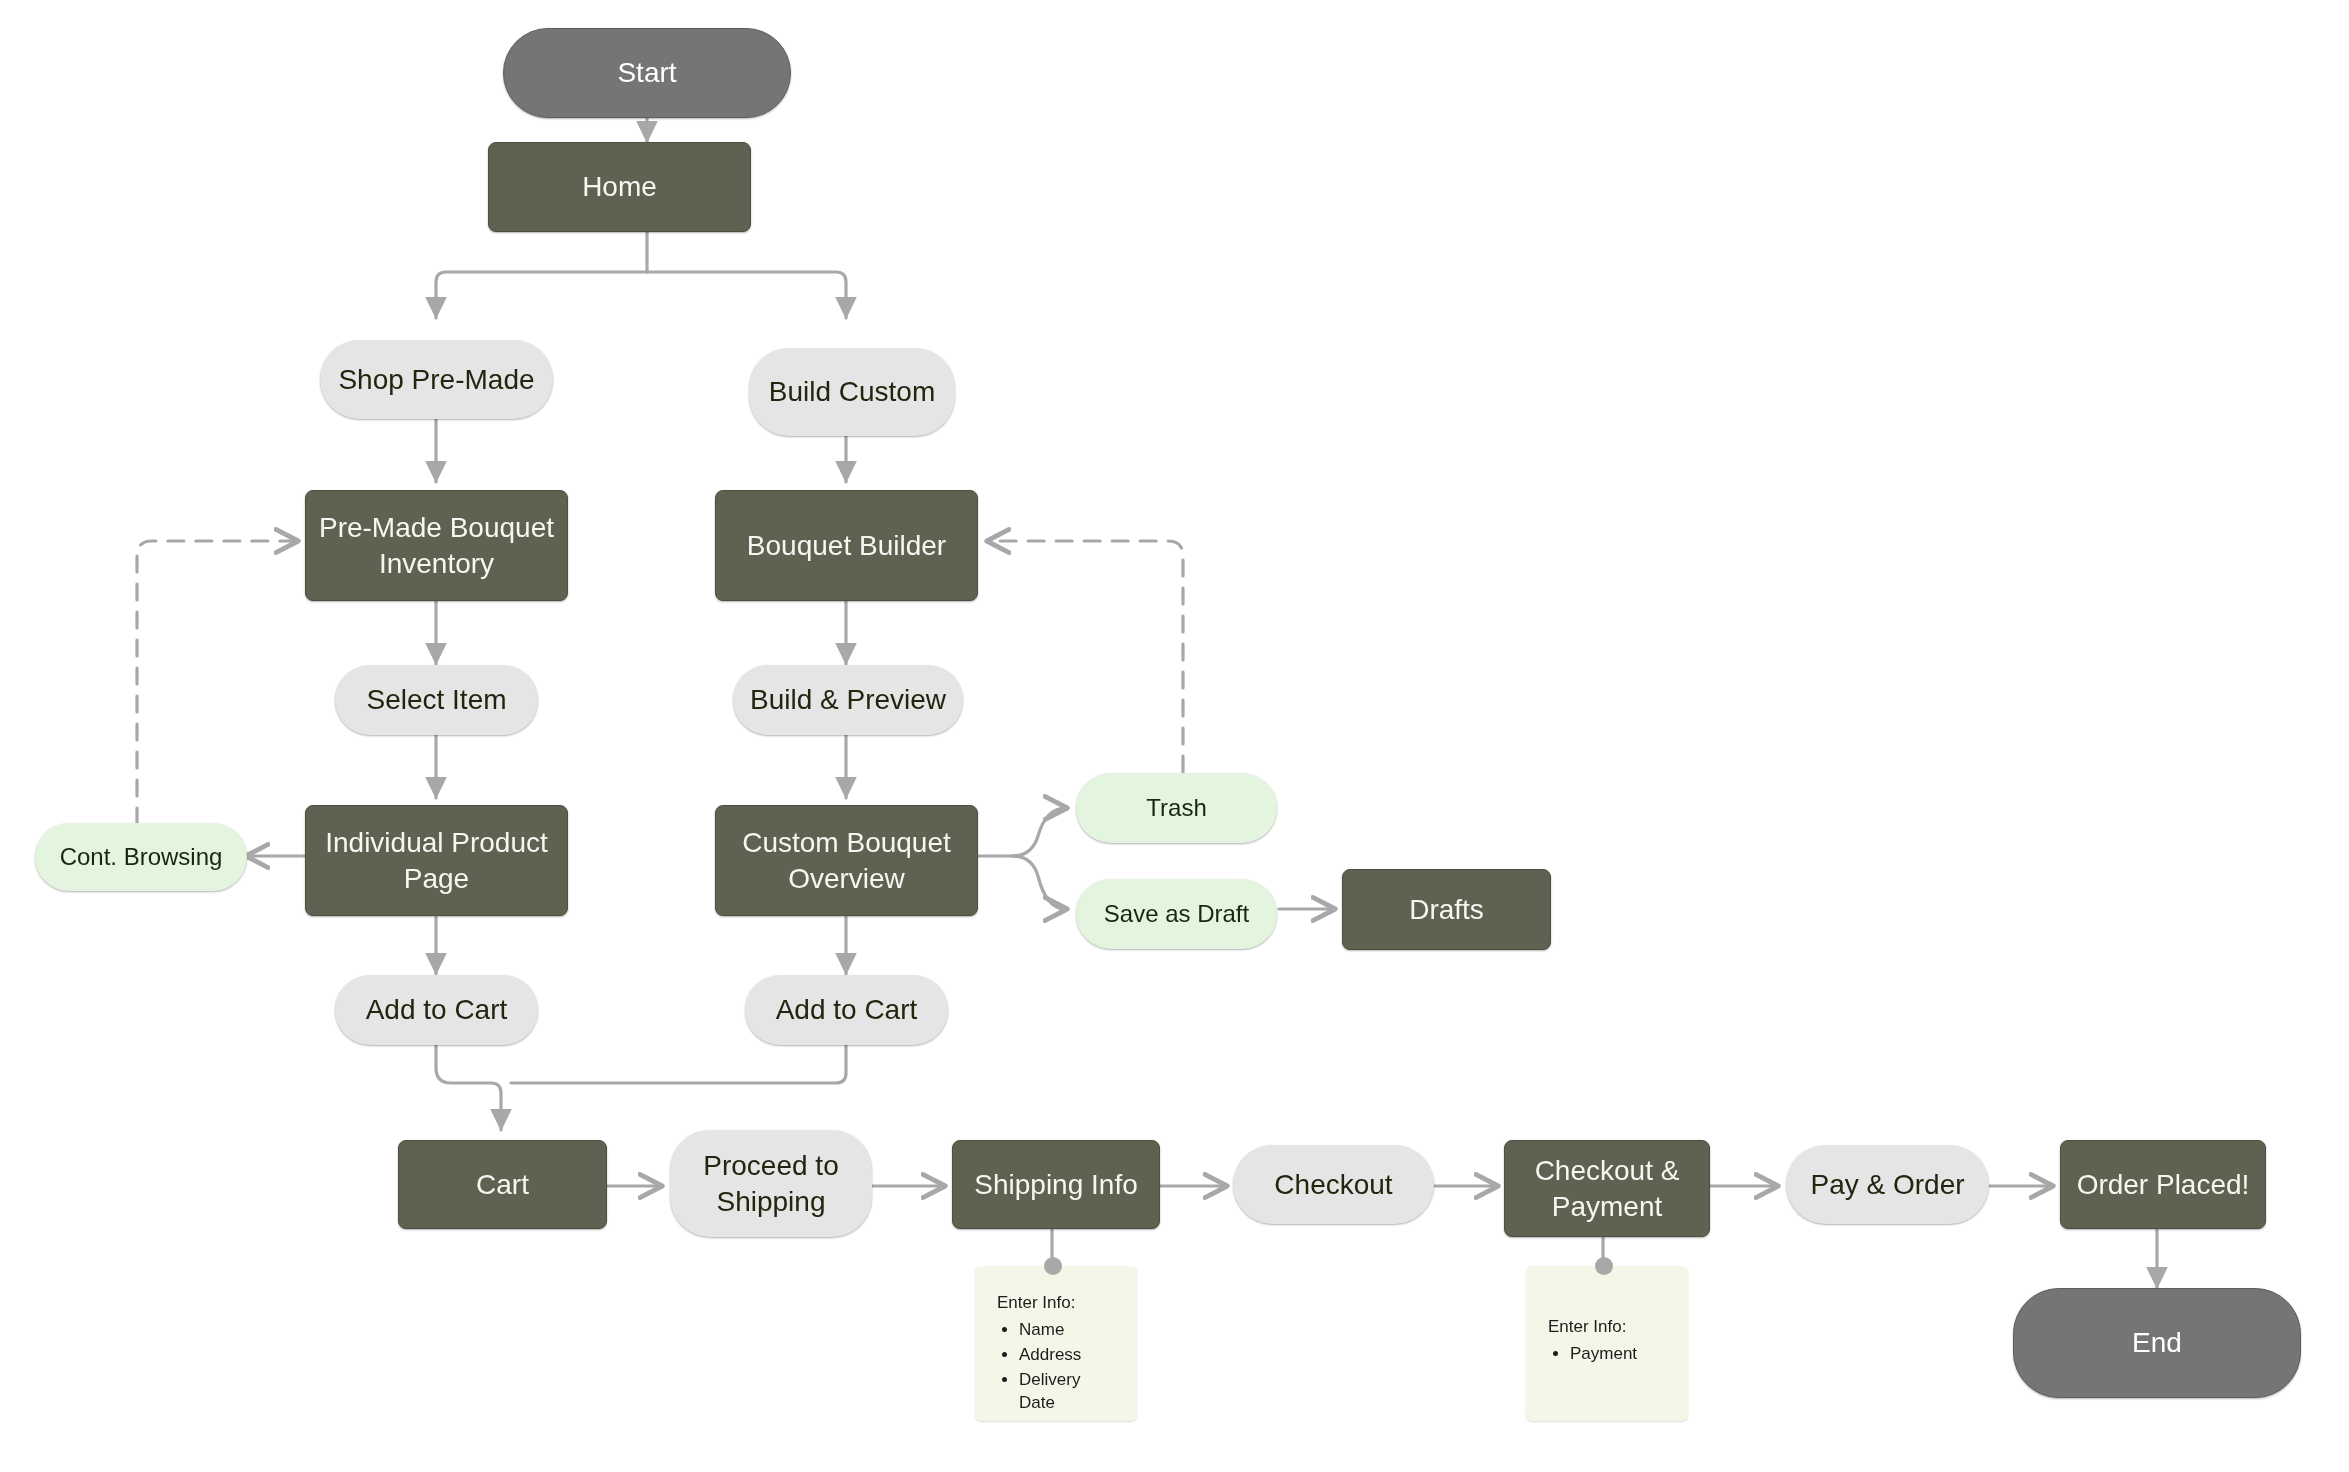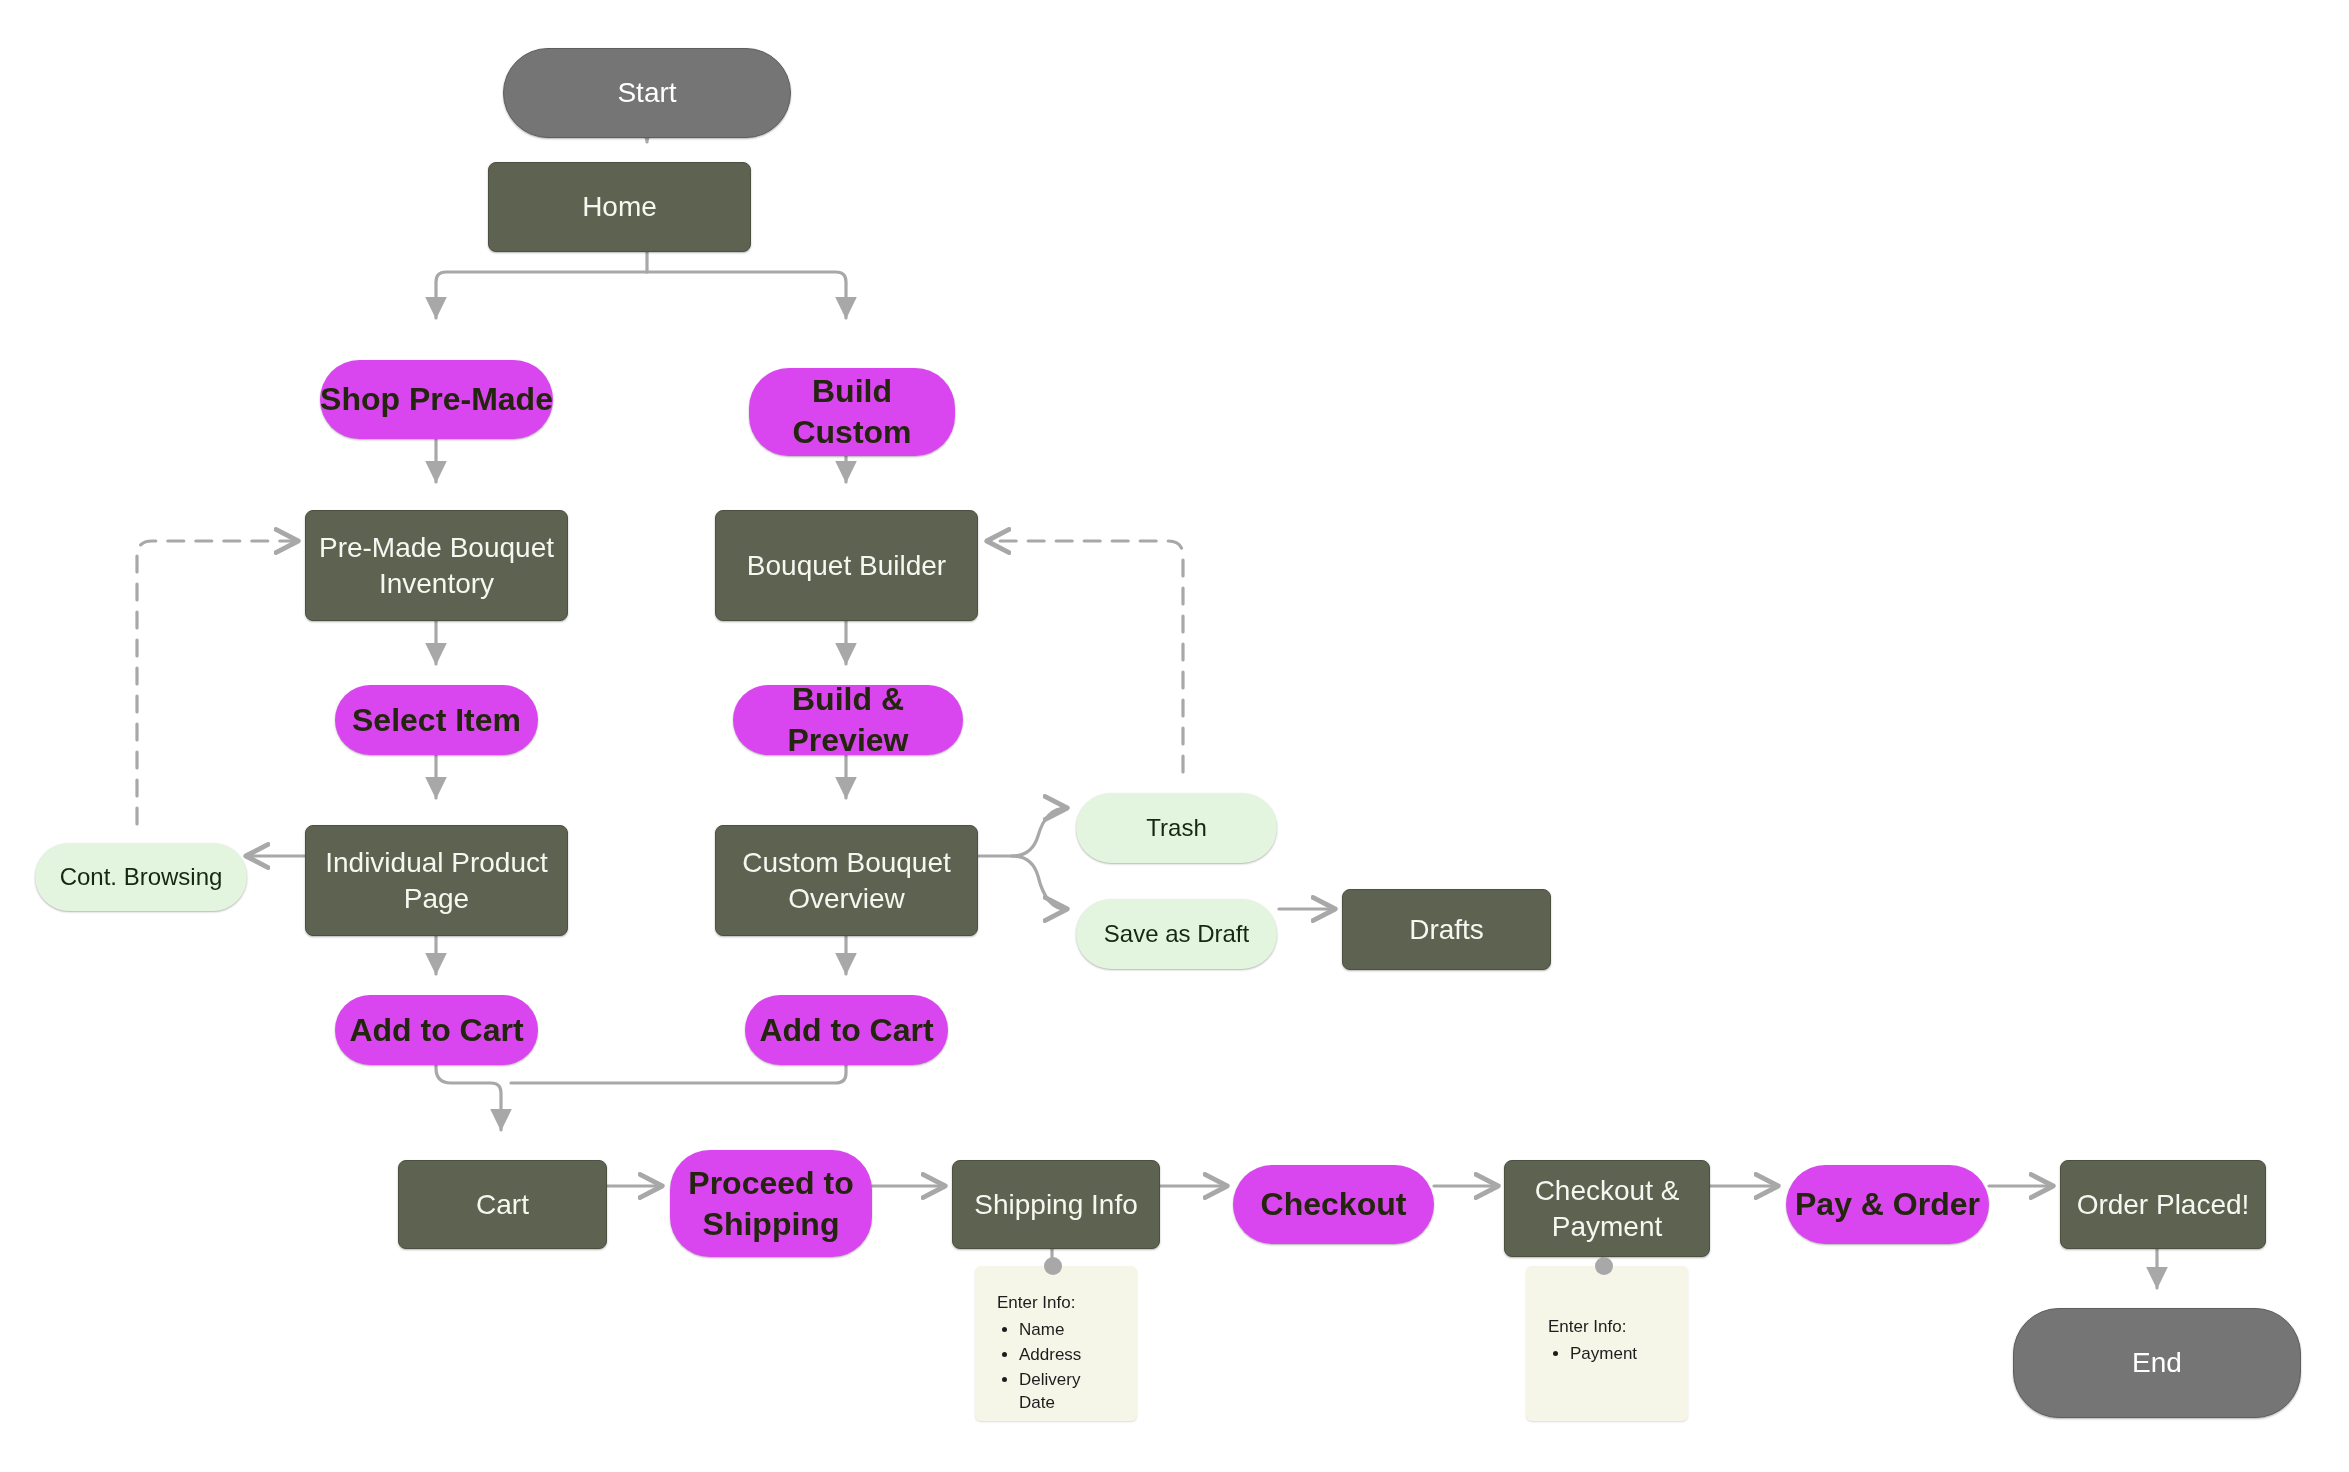--- a/index.html
+++ b/index.html
@@ -30,43 +30,41 @@
   .node {
     position: absolute;
     box-sizing: border-box;
     display: flex;
     align-items: center;
     justify-content: center;
     text-align: center;
     line-height: 1.28;
     white-space: pre-line;
     box-shadow: 0 1px 2px rgba(0,0,0,0.30);
-    margin-top: 20px;
   }
   .node.terminal {
     background: #757575;
     color: #ffffff;
     border: 1.5px solid #5e5e5e;
     border-radius: 46px;
     font-size: 28px;
   }
   .node.page {
     background: #5e6250;
     color: #f7f7f2;
     border: 1.5px solid #4c5040;
     border-radius: 8px;
     font-size: 28px;
   }
   .node.action {
-    background: #d946ef;
+    background: #e5e5e5;
     color: #23250f;
     border: none;
     border-radius: 40px;
-    font-size: 32px;
-    font-weight: bold;
+    font-size: 28px;
   }
   .node.alt {
     background: #e3f5de;
     color: #16280f;
     border: none;
     border-radius: 40px;
     font-size: 24px;
   }
   .note {
     position: absolute;

